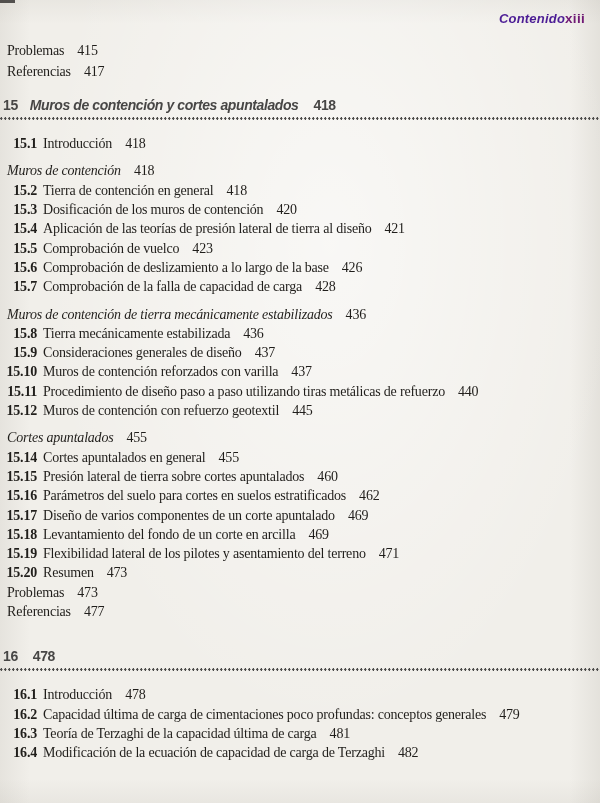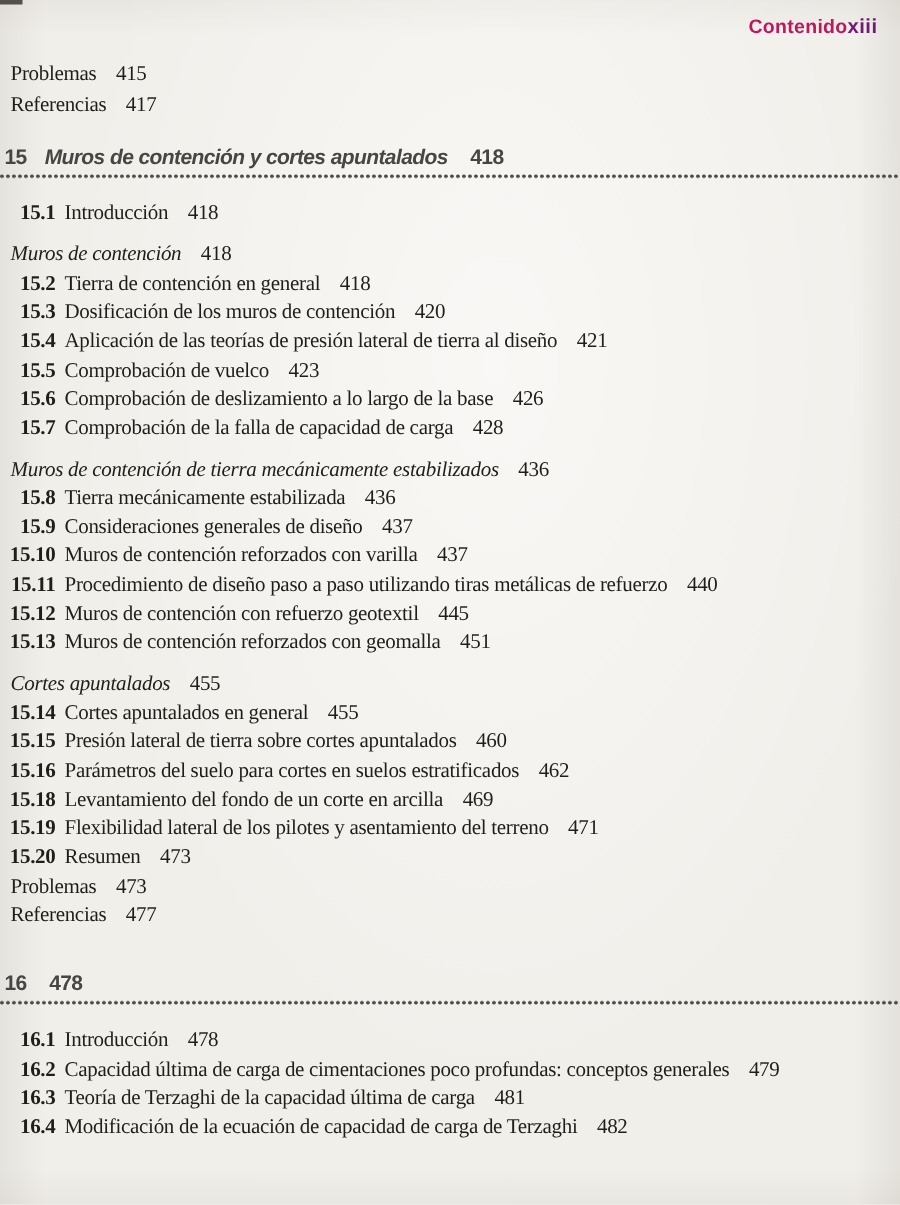--- a/index.html
+++ b/index.html
@@ -24,21 +24,21 @@
   }
 
   .page-header {
     padding: 9px 15px 0 0;
     text-align: right;
     line-height: 17px;
     font-family: "Liberation Sans", sans-serif;
     font-weight: bold;
     white-space: nowrap;
   }
-  .header-title  { font-size: 13px;   color: #be185d; letter-spacing: 0.2px; }
+  .header-title  { font-size: 13px;   color: #4c1d95; letter-spacing: 0.2px; font-style: italic; }
   .header-folio  { font-size: 13.5px; color: #701a75; letter-spacing: 0.3px; }
 
   .toc-body { padding-right: 10px; }
 
   .pre-block { margin-top: 14px; }
   .pre-block .row { line-height: 20.6px; }
 
   .row {
     line-height: 19.3px;
     font-size: 14px;
@@ -116,25 +116,25 @@
         <div class="row section"><span class="num">15.4</span><span class="title">Aplicación de las teorías de presión lateral de tierra al diseño</span><span class="page">421</span></div>
         <div class="row section"><span class="num">15.5</span><span class="title">Comprobación de vuelco</span><span class="page">423</span></div>
         <div class="row section"><span class="num">15.6</span><span class="title">Comprobación de deslizamiento a lo largo de la base</span><span class="page">426</span></div>
         <div class="row section"><span class="num">15.7</span><span class="title">Comprobación de la falla de capacidad de carga</span><span class="page">428</span></div>
         <div class="row group"><span class="title">Muros de contención de tierra mecánicamente estabilizados</span><span class="page">436</span></div>
         <div class="row section"><span class="num">15.8</span><span class="title">Tierra mecánicamente estabilizada</span><span class="page">436</span></div>
         <div class="row section"><span class="num">15.9</span><span class="title">Consideraciones generales de diseño</span><span class="page">437</span></div>
         <div class="row section"><span class="num">15.10</span><span class="title">Muros de contención reforzados con varilla</span><span class="page">437</span></div>
         <div class="row section"><span class="num">15.11</span><span class="title">Procedimiento de diseño paso a paso utilizando tiras metálicas de refuerzo</span><span class="page">440</span></div>
         <div class="row section"><span class="num">15.12</span><span class="title">Muros de contención con refuerzo geotextil</span><span class="page">445</span></div>
-        <div class="row section"><span class="num">15.13</span><span class="title">Muros de contención reforzados con geomalla</span><span class="page">451</span></div>
         <div class="row group"><span class="title">Cortes apuntalados</span><span class="page">455</span></div>
         <div class="row section"><span class="num">15.14</span><span class="title">Cortes apuntalados en general</span><span class="page">455</span></div>
         <div class="row section"><span class="num">15.15</span><span class="title">Presión lateral de tierra sobre cortes apuntalados</span><span class="page">460</span></div>
         <div class="row section"><span class="num">15.16</span><span class="title">Parámetros del suelo para cortes en suelos estratificados</span><span class="page">462</span></div>
+        <div class="row section"><span class="num">15.17</span><span class="title">Diseño de varios componentes de un corte apuntalado</span><span class="page">469</span></div>
         <div class="row section"><span class="num">15.18</span><span class="title">Levantamiento del fondo de un corte en arcilla</span><span class="page">469</span></div>
         <div class="row section"><span class="num">15.19</span><span class="title">Flexibilidad lateral de los pilotes y asentamiento del terreno</span><span class="page">471</span></div>
         <div class="row section"><span class="num">15.20</span><span class="title">Resumen</span><span class="page">473</span></div>
         <div class="row plain"><span class="title">Problemas</span><span class="page">473</span></div>
         <div class="row plain"><span class="title">Referencias</span><span class="page">477</span></div>
       </div>
   </div>
 </section>
 
 <section class="chapter" id="chapter-16">

